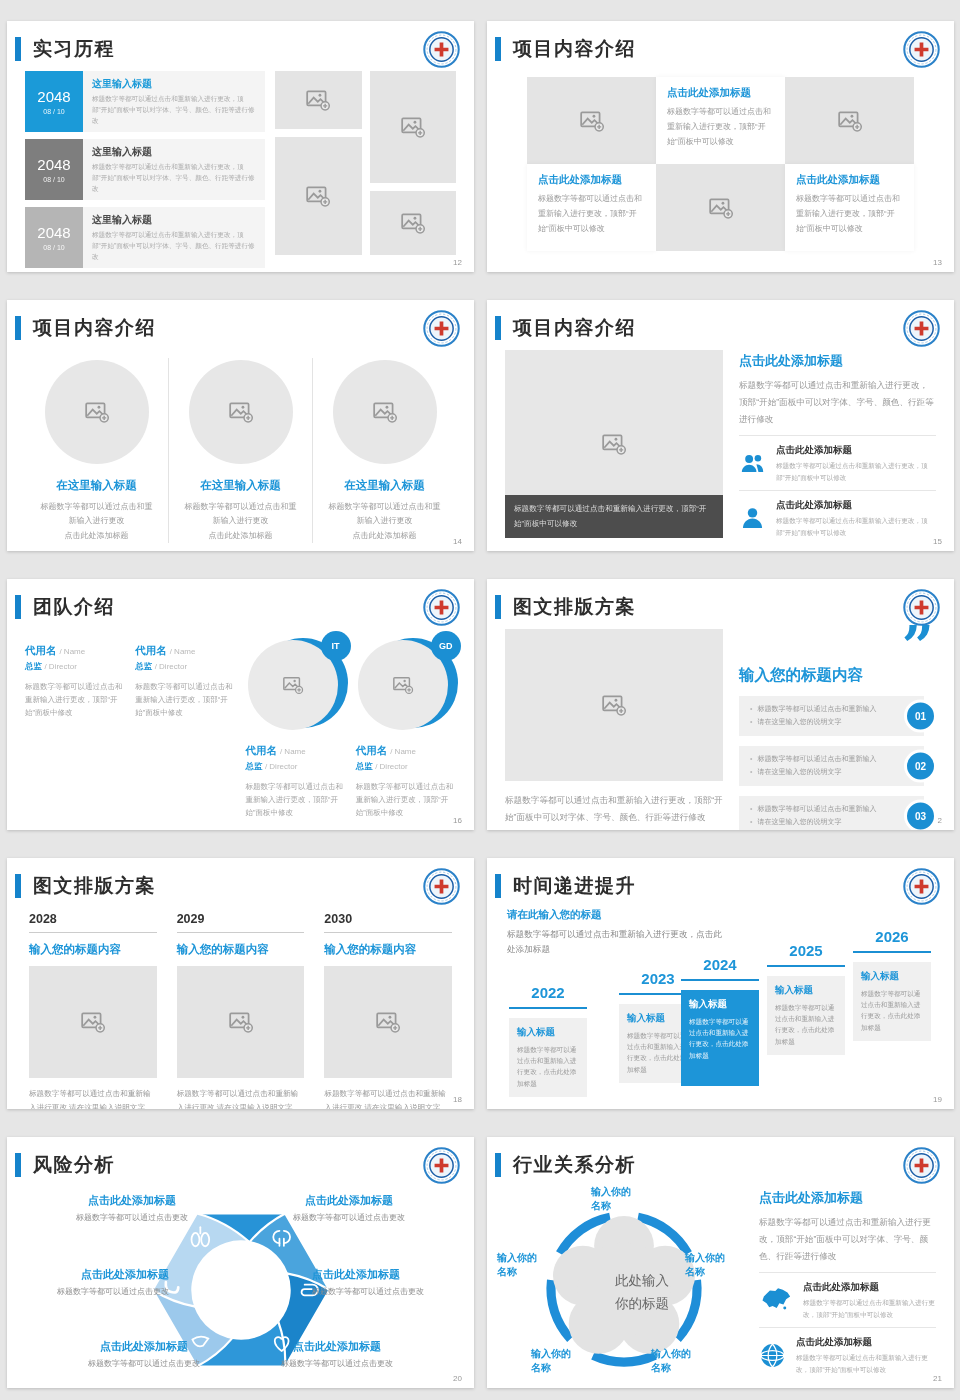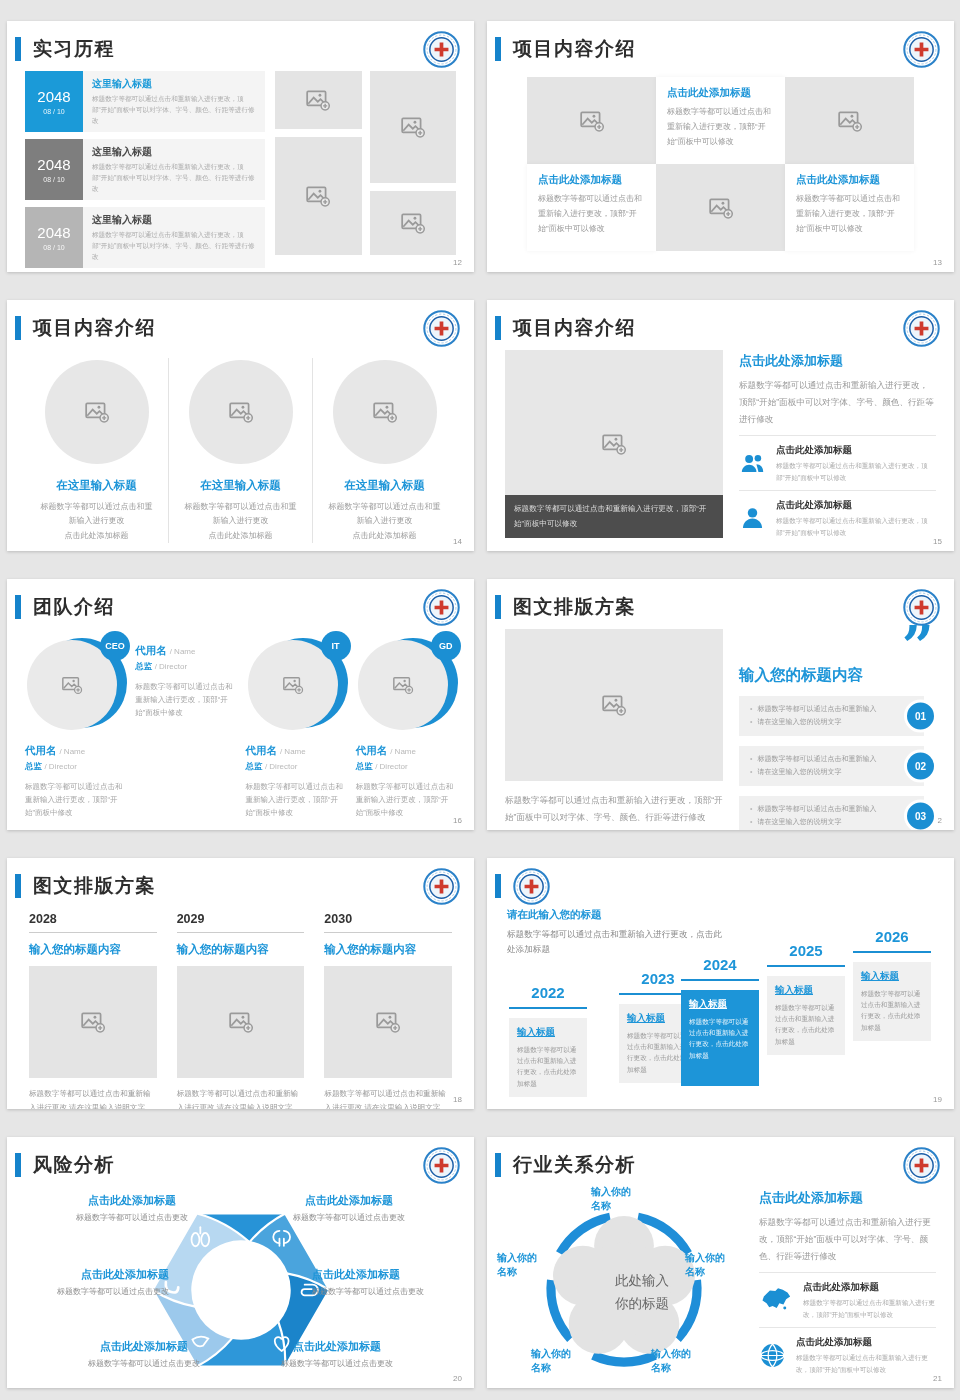--- a/index.html
+++ b/index.html
@@ -104,21 +104,21 @@
   .s18-col > p{font-size:7.6px;color:#999;line-height:1.85;}
 
   
   .s19-body{position:relative;height:206px;}
   .s19-intro{position:absolute;left:2px;top:0;width:235px;}
   .s19-intro h4{font-size:10.5px;color:#1d95d8;margin-bottom:5px;}
   .s19-intro p{font-size:8.6px;color:#8a8a8a;line-height:1.8;width:218px;}
   .s19-item{position:absolute;width:78px;}
   .s19-item .yr{font-size:15px;font-weight:bold;color:#1d95d8;text-align:center;padding-bottom:6px;border-bottom:2px solid #1b8fd3;margin-bottom:9px;}
   .s19-card{background:#f0f0f0;padding:8px;}
-  .s19-card h5{font-size:9.5px;color:#1d95d8;margin-bottom:5px;text-decoration:underline;}
+  .s19-card h5{font-size:9.5px;color:#1d95d8;margin-bottom:5px;}
   .s19-card p{font-size:6.6px;color:#9b9b9b;line-height:1.7;}
   .s19-item.hl .s19-card{background:#1d95d8;min-height:96px;box-sizing:border-box;}
   .s19-item.hl h5{color:#fff;}
   .s19-item.hl p{color:#e8f4fb;}
   .p0{left:4px;top:76px;}.p1{left:90px;top:62px;padding-left:24px;}.p2{left:176px;top:48px;}.p3{left:262px;top:34px;}.p4{left:348px;top:20px;}
 
   
   .s20-body{position:relative;height:206px;}
   .s20-svg{position:absolute;left:50%;top:50%;transform:translate(-50%,-50%);width:218px;height:198px;}
   .s20-label{position:absolute;width:162px;text-align:center;}
@@ -377,29 +377,20 @@
   <section class="slide">
     <div class="sl-head">
       <span class="bar"></span>
       <div class="sl-title">团队介绍</div>
       <svg class="logo">
           <use href="#ic-logo"></use>
         </svg>
     </div>
     <div class="s16-row">
       <div class="s16-col">
-        <div class="av-wrap">
-          <div class="av-blue"></div>
-          <div class="av-gray">
-              <svg class="ic-img sm">
-                <use href="#ic-img"></use>
-              </svg>
-            </div>
-          <div class="badge">CEO</div>
-        </div>
         <div class="s16-name"><b>代用名</b> <span>/ Name</span></div>
         <div class="s16-role"><b>总监</b> <span>/ Director</span></div>
         <p>标题数字等都可以通过点击和重新输入进行更改，顶部“开始”面板中修改</p>
       </div>
       <div class="s16-col">
         <div class="s16-name"><b>代用名</b> <span>/ Name</span></div>
         <div class="s16-role"><b>总监</b> <span>/ Director</span></div>
         <p>标题数字等都可以通过点击和重新输入进行更改，顶部“开始”面板中修改</p>
       </div>
       <div class="s16-col">
@@ -513,20 +504,21 @@
           </div>
         <p>标题数字等都可以通过点击和重新输入进行更改,请在这里输入说明文字</p>
       </div>
     </div>
     <div class="pagenum">18</div>
   </section>
 
   <section class="slide">
     <div class="sl-head">
       <span class="bar"></span>
+      <div class="sl-title">时间递进提升</div>
       <svg class="logo">
           <use href="#ic-logo"></use>
         </svg>
     </div>
     <div class="s19-body">
       <div class="s19-intro">
         <h4>请在此输入您的标题</h4>
         <p>标题数字等都可以通过点击和重新输入进行更改，点击此处添加标题</p>
       </div>
       <div class="s19-item p0">

